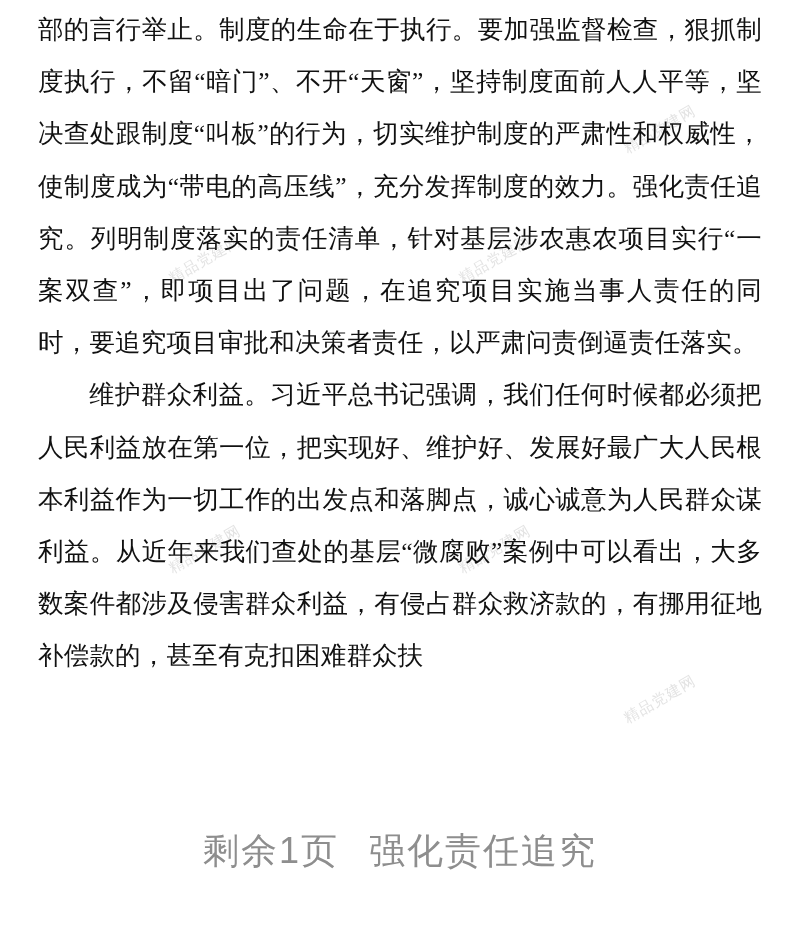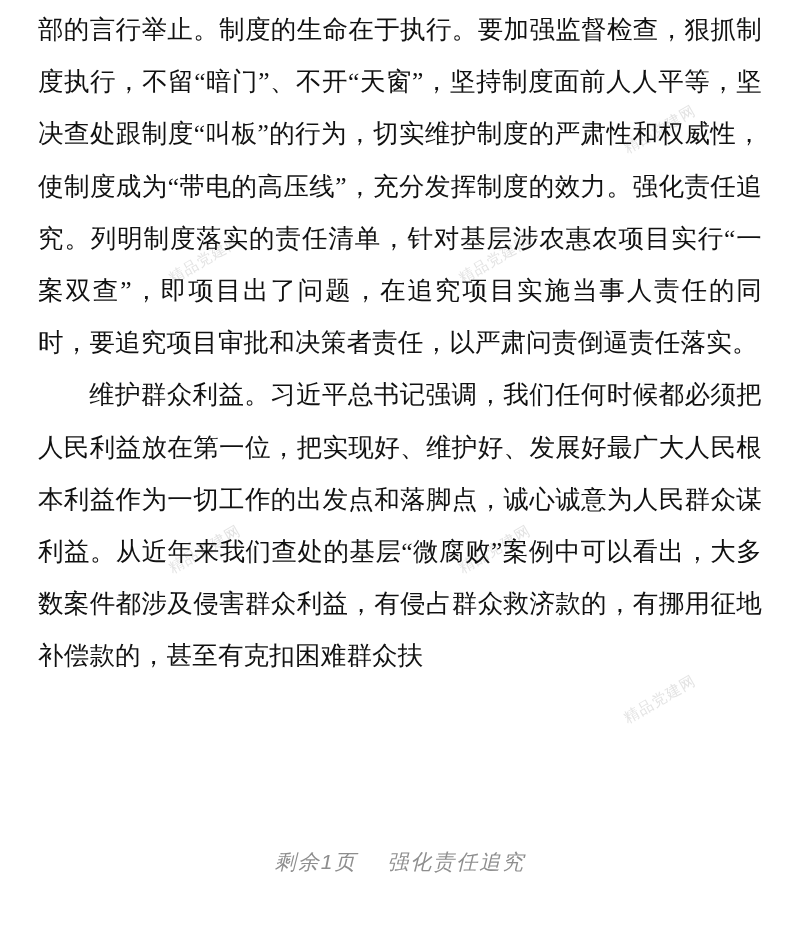--- a/index.html
+++ b/index.html
@@ -72,25 +72,24 @@
   .footer-note {
     position: absolute;
     left: 0;
     right: 0;
     bottom: 54px;
     text-align: center;
     z-index: 3;
   }
   .footer-note .note-text {
     display: inline-block;
-    font-size: 21px;
+    font-size: 36px;
     color: #8e8e8e;
     font-family: "Liberation Sans", sans-serif;
     letter-spacing: 2px;
-    font-style: italic;
   }
   .footer-note .note-text .gap {
     display: inline-block;
     width: 22px;
   }
 </style>
 </head>
 <body>
 
 <div id="page">

